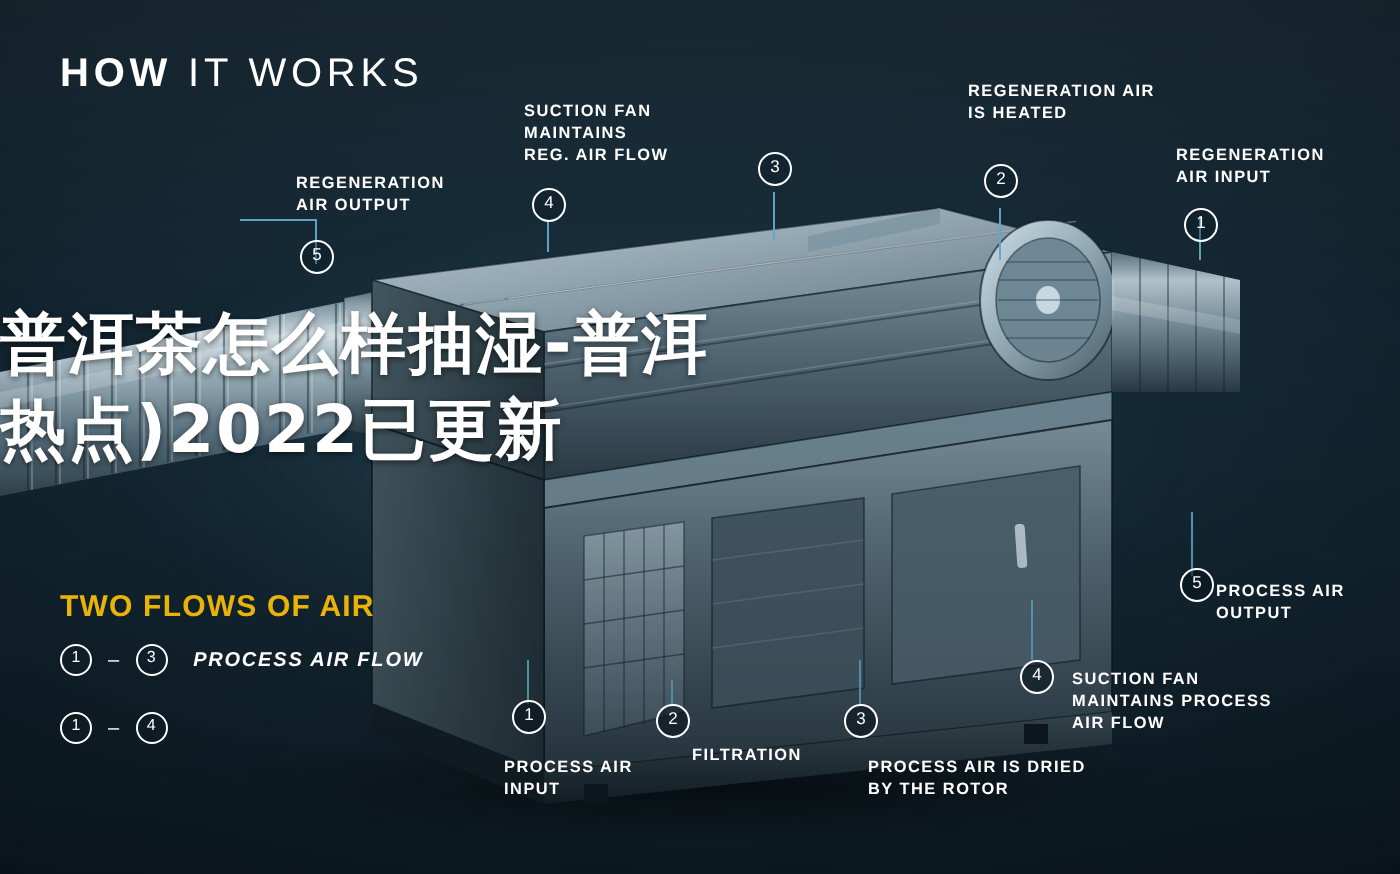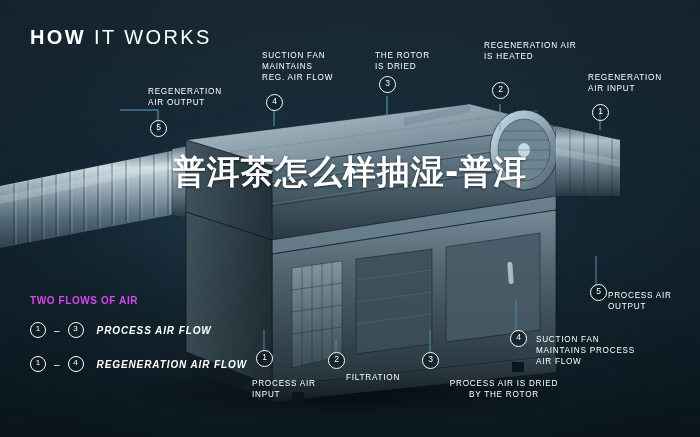--- a/index.html
+++ b/index.html
@@ -63,21 +63,21 @@
     height: 437px;
   }
 
   
   .lbl {
     position: absolute;
     color: #ffffff;
     font-size: 8.2px;
     line-height: 11px;
     letter-spacing: 0.75px;
-    font-weight: 400;
+    font-weight: 700;
     text-transform: uppercase;
     white-space: pre-line;
   }
 
   
   .badge {
     position: absolute;
     width: 15px;
     height: 15px;
     border-radius: 50%;
@@ -96,22 +96,22 @@
     position: absolute;
     inset: 0;
     pointer-events: none;
   }
 
   
   .legend-title {
     position: absolute;
     left: 30px;
     top: 295px;
-    color: #d946ef;
-    font-size: 10px;
+    color: #eab308;
+    font-size: 15px;
     letter-spacing: 0.6px;
     font-weight: 700;
     text-transform: uppercase;
   }
   .legend-row {
     position: absolute;
     left: 30px;
     display: flex;
     align-items: center;
     gap: 7px;
@@ -141,21 +141,21 @@
     margin-left: 6px;
     font-style: italic;
   }
 
   
   .watermark {
     position: absolute;
     left: 0;
     top: 150px;
     width: 700px;
-    text-align: center;
+    text-align: left;
     color: #ffffff;
     font-size: 33px;
     line-height: 43px;
     font-weight: 700;
     letter-spacing: 1px;
     text-shadow: 0 1px 3px rgba(0,0,0,0.55);
     font-family: "DejaVu Sans", "Liberation Sans", sans-serif;
   }
 </style>
 </head>
@@ -373,31 +373,29 @@
 
   <div class="bg-sheen"></div>
 
   <div class="headline"><span>HOW</span><span class="light"> IT WORKS</span></div>
 
   <div class="lbl" style="left:148px; top:86px; width:110px;">REGENERATION
 AIR OUTPUT</div>
   <div class="lbl" style="left:262px; top:50px; width:100px;">SUCTION FAN
 MAINTAINS
 REG. AIR FLOW</div>
-  <div class="lbl" style="left:375px; top:50px; width:96px;">THE ROTOR
-IS DRIED</div>
   <div class="lbl" style="left:484px; top:40px; width:104px;">REGENERATION AIR
 IS HEATED</div>
   <div class="lbl" style="left:588px; top:72px; width:100px;">REGENERATION
 AIR INPUT</div>
 
   <div class="lbl" style="left:252px; top:378px; width:98px;">PROCESS AIR
 INPUT</div>
   <div class="lbl" style="left:346px; top:372px; width:90px;">FILTRATION</div>
-  <div class="lbl" style="left:434px; top:378px; width:140px;text-align:center;">PROCESS AIR IS DRIED
+  <div class="lbl" style="left:434px; top:378px; width:140px;">PROCESS AIR IS DRIED
 BY THE ROTOR</div>
   <div class="lbl" style="left:536px; top:334px; width:130px;">SUCTION FAN
 MAINTAINS PROCESS
 AIR FLOW</div>
   <div class="lbl" style="left:608px; top:290px; width:90px;">PROCESS AIR
 OUTPUT</div>
 
   <div class="badge" style="left:592px; top:104px;">1</div>
   <div class="badge" style="left:492px; top:82px;">2</div>
   <div class="badge" style="left:379px; top:76px;">3</div>
@@ -416,20 +414,20 @@
     <span class="lg-badge">1</span>
     <span class="dash">–</span>
     <span class="lg-badge">3</span>
     <span class="lg-text">PROCESS AIR FLOW</span>
   </div>
 
   <div class="legend-row" style="top:356px;">
     <span class="lg-badge">1</span>
     <span class="dash">–</span>
     <span class="lg-badge">4</span>
-    <span class="lg-text">REGENERATION AIR FLOW</span>
   </div>
 
   <div class="watermark">
     <div>普洱茶怎么样抽湿-普洱</div>
+    <div>热点)2022已更新</div>
   </div>
 
 </div>
 
 </body></html>

